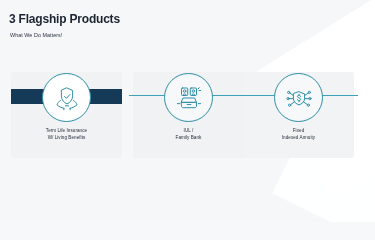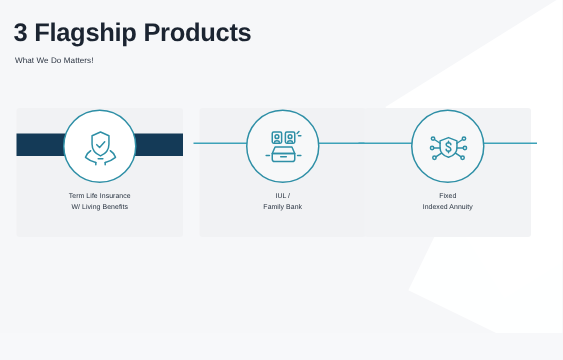--- a/index.html
+++ b/index.html
@@ -43,21 +43,21 @@
     transform-origin: bottom right;
     opacity: 0.9;
   }
   #header {
     position: absolute;
     left: 9px;
     top: 13px;
     z-index: 4;
   }
   #title {
-    font-size: 17px;
+    font-size: 12px;
     font-weight: bold;
     color: #1b2431;
     letter-spacing: -0.2px;
     line-height: 1.1;
     margin: 0;
     white-space: nowrap;
   }
   #subtitle {
     font-size: 5.4px;
     color: #2b3442;

